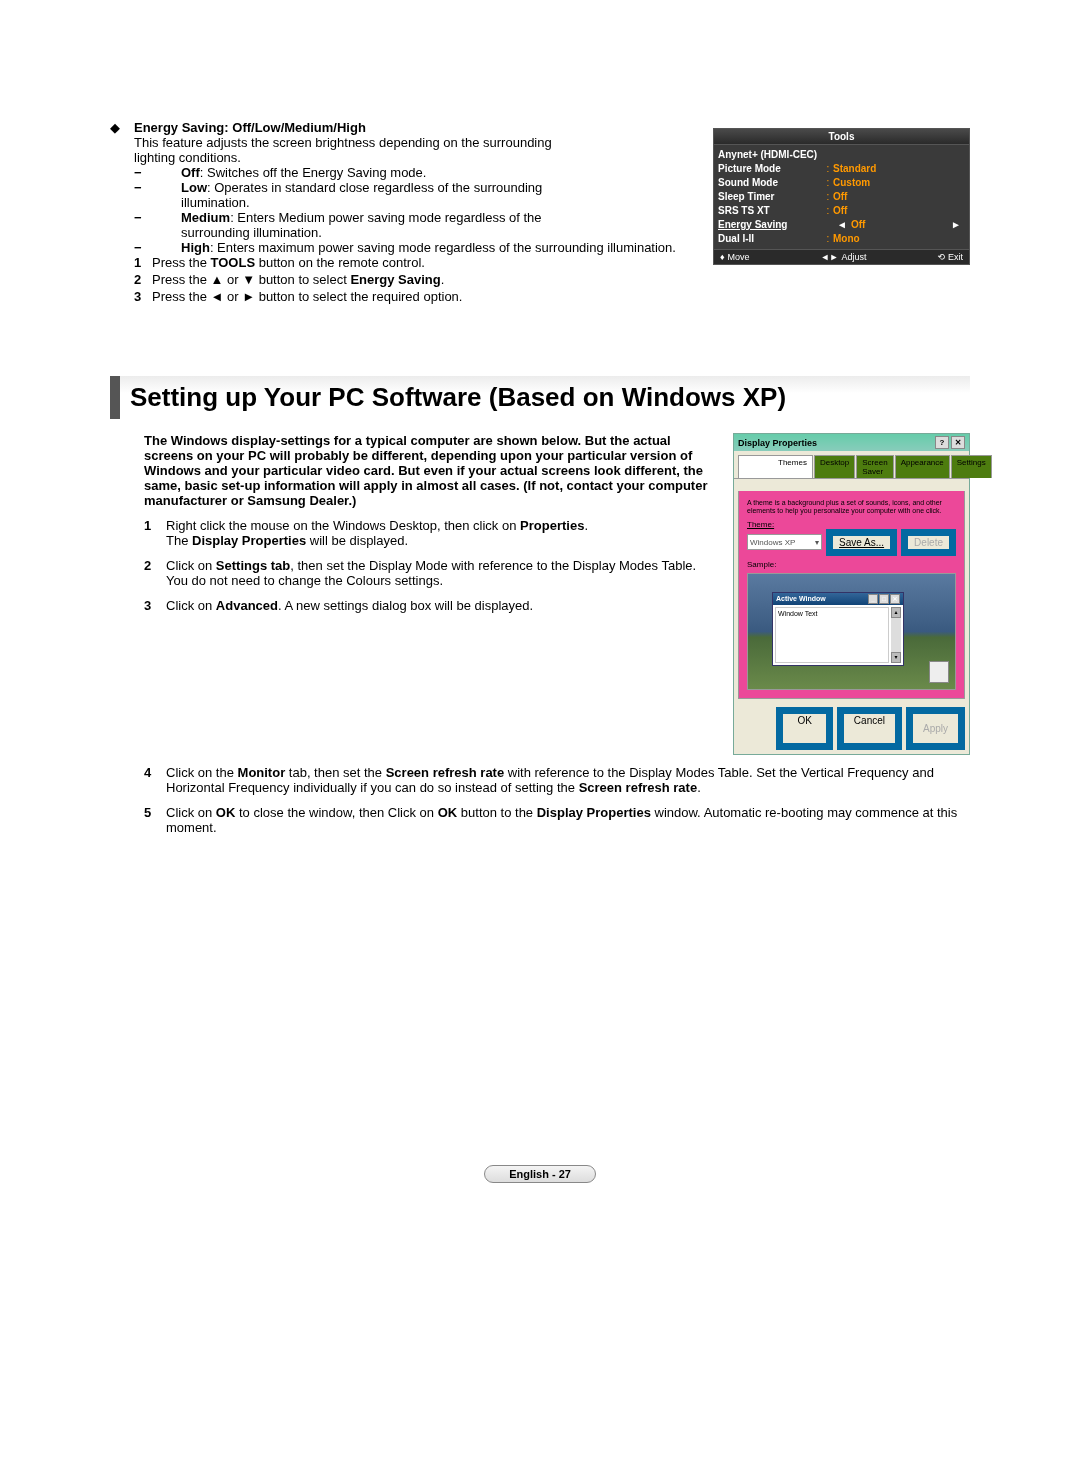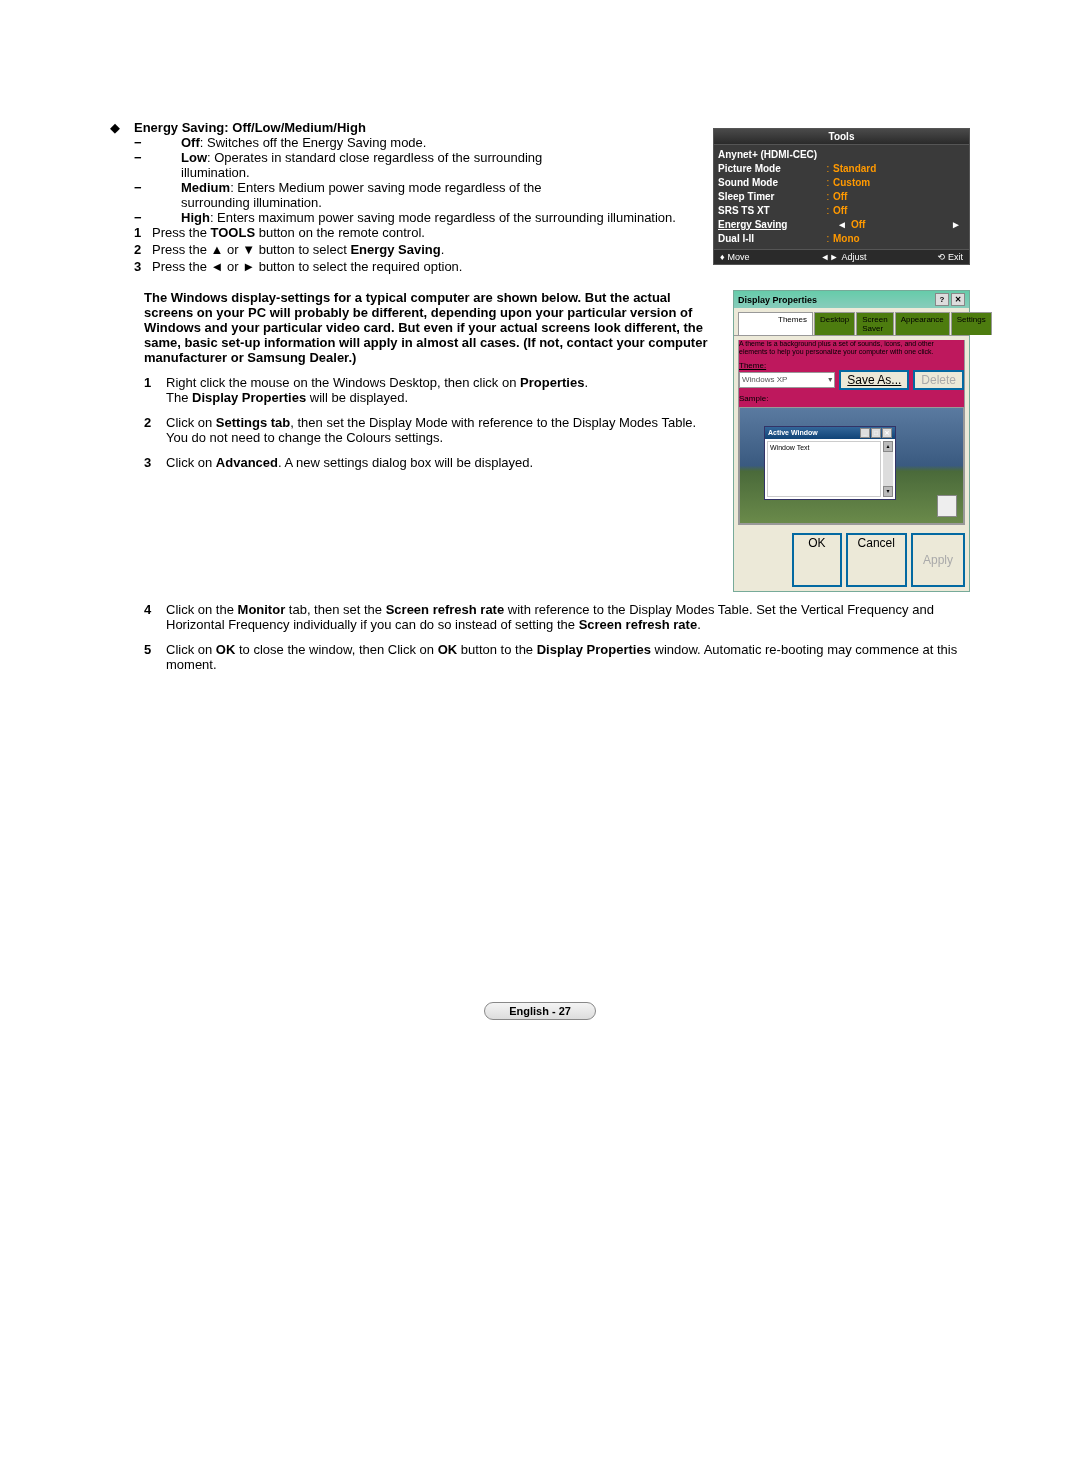--- a/index.html
+++ b/index.html
@@ -129,32 +129,32 @@
   .dp-tabs {
     display:flex; background:#ece9d8; border-bottom:1px solid #999;
     padding: 4px 4px 0 4px; gap:1px;
   }
   .dp-tab {
     padding: 2px 5px; background:#4d7c0f; border:1px solid #999; border-bottom:none;
     font-size:8px;
   }
   .dp-tab.active { background:#fff;padding-left:39px; }
   .dp-pane {
-    background:#be185d; margin:4px 4px 4px 4px; padding:0;
+    background:#ec4899; margin:12px 4px 4px 4px; padding:8px;
     border:1px solid #999; border-top:none;
   }
   .dp-desc { font-size:7px; line-height:1.2; margin-bottom:4px; }
   .dp-field-row { display:flex; gap:4px; align-items:center; margin-bottom:4px; }
   .dp-select {
     flex:1; border:1px solid #999; background:#fff; height:14px;
     display:flex; align-items:center; padding:0 2px; justify-content:space-between;
     font-size:8px; color:#555;
   }
   .dp-smbtn {
-    border:2px solid #0369a1; background:#ece9d8; padding:1px 6px; font-size:12px;
+    border:7px solid #0369a1; background:#ece9d8; padding:1px 6px; font-size:10px;
   }
   .dp-sample {
     border:1px solid #999; height:115px; position:relative;
     background: linear-gradient(#5a7aa0, #3a5a80 50%, #4a6a3a 55%, #6a8a4a);
     margin-top:4px; overflow:hidden;
   }
   .dp-win {
     position:absolute; top:18px; left:24px; width:130px;
     border:1px solid #336; background:#fff;
   }
@@ -244,20 +244,21 @@
         <span>◄► <span>Adjust</span></span>
         <span>⟲ <span>Exit</span></span>
       </div>
     </div>
 
     <div class="bullet-row">
       <div class="diamond">◆</div>
       <div class="content">
         <div class="top-text">
           <span class="bold"><span>Energy Saving</span>: <span>Off/Low/Medium/High</span></span><br>
+          <span>This feature adjusts the screen brightness depending on the surrounding lighting conditions.</span>
           <div class="dash-row">
               <div class="dash">−</div>
               <div class="dash-body"><span class="bold">Off</span><span>: Switches off the Energy Saving mode.</span></div>
             </div>
           <div class="dash-row">
               <div class="dash">−</div>
               <div class="dash-body"><span class="bold">Low</span><span>: Operates in standard close regardless of the surrounding illumination.</span></div>
             </div>
           <div class="dash-row">
               <div class="dash">−</div>
@@ -278,20 +279,23 @@
             <div><span>Press the ▲ or ▼ button to select </span><span class="bold">Energy Saving</span><span>.</span></div>
           </div>
         <div class="num-row">
             <div class="num">3</div>
             <div>Press the ◄ or ► button to select the required option.</div>
           </div>
       </div>
     </div>
   </div>
 
+  <div class="heading-bar">
+    <h1>Setting up Your PC Software (Based on Windows XP)</h1>
+  </div>
 
   <div class="lower-row" style="padding-left:34px">
     <div class="lower-text">
       <div style="display:flex; gap:14px">
         <div style="flex:1">
           <div class="intro">The Windows display-settings for a typical computer are shown below. But the actual screens on your PC will probably be different, depending upon your particular version of Windows and your particular video card. But even if your actual screens look different, the same, basic set-up information will apply in almost all cases. (If not, contact your computer manufacturer or Samsung Dealer.)</div>
           <div class="step-grid">
             <div class="num-row">
                 <div class="num">1</div>
                 <div><span>Right click the mouse on the Windows Desktop, then click on </span><span class="bold">Properties</span><span>.</span><br><span>The </span><span class="bold">Display Properties</span><span> will be displayed.</span></div>
@@ -353,21 +357,21 @@
                         <div>▾</div>
                       </div>
                   </div>
                 </div>
                 <div class="dp-bin"></div>
               </div>
             </div>
             <div class="dp-bottom">
               <div class="dp-smbtn" style="padding:1px 14px">OK</div>
               <div class="dp-smbtn" style="padding:1px 10px">Cancel</div>
-              <div class="dp-smbtn" style="padding:18px 10px;color:#aaa">Apply</div>
+              <div class="dp-smbtn" style="padding:9px 10px;color:#aaa">Apply</div>
             </div>
           </div>
         </div>
       </div>
       <div class="step-grid" style="margin-top:10px">
         <div class="num-row">
             <div class="num">4</div>
             <div><span>Click on the </span><span class="bold">Monitor</span><span> tab, then set the </span><span class="bold">Screen refresh rate</span><span> with reference to the Display Modes Table. Set the Vertical Frequency and Horizontal Frequency individually if you can do so instead of setting the </span><span class="bold">Screen refresh rate</span><span>.</span></div>
           </div>
         <div class="num-row">

